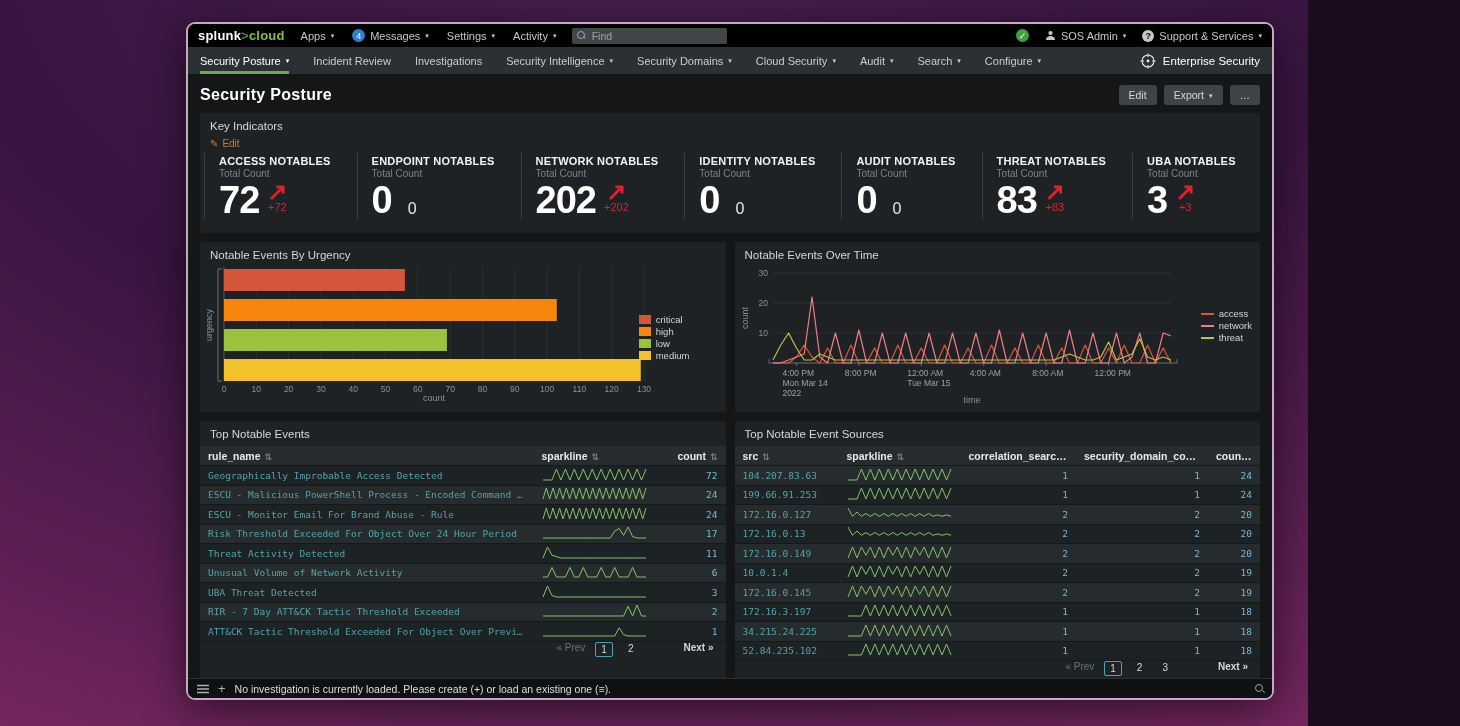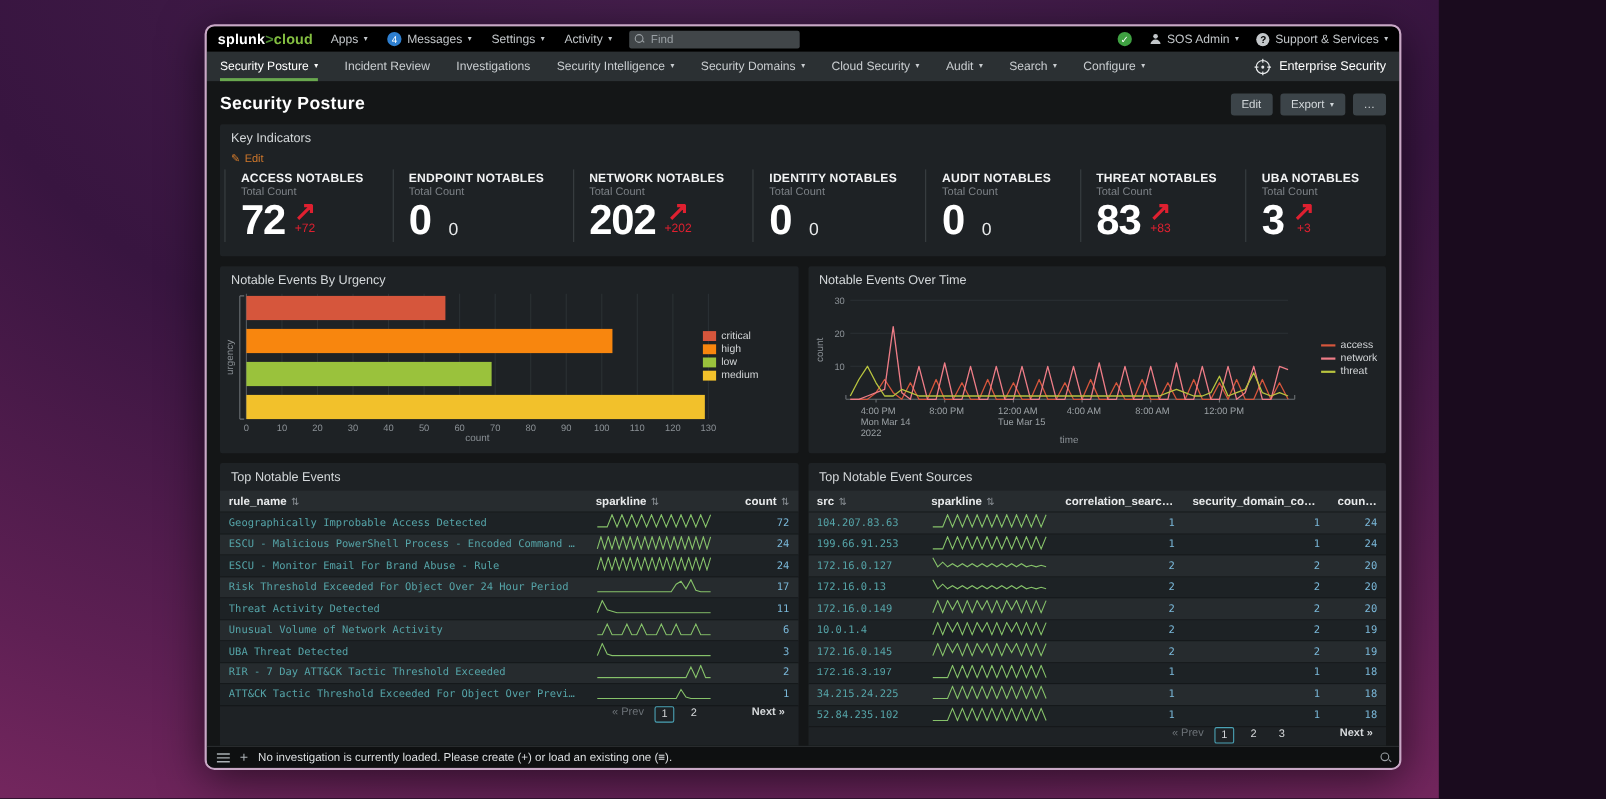--- a/index.html
+++ b/index.html
@@ -60,21 +60,21 @@
   .tile-value{color:#fff;font-size:38px;font-weight:bold;line-height:1;letter-spacing:-1px;}
   .trend{display:flex;flex-direction:column;align-items:center;margin-left:8px;}
   .trend .arrow{color:#df2030;font-size:24px;font-weight:bold;line-height:.9;}
   .trend .delta{color:#df2030;font-size:11px;margin-top:-2px;}
   .tile-zero{color:#e8eaeb;font-size:16px;margin-left:16px;align-self:flex-end;line-height:1;padding-bottom:2px;}
   
   .charts-row{display:flex;gap:9px;margin-top:9px;height:170px;}
   .chart-panel{flex:1;position:relative;overflow:hidden;}
   .chart-host{padding:2px 4px 0 6px;}
   .legend{position:absolute;font-size:9.5px;color:#d3d6d8;line-height:1.25;}
-  .bar-legend{right:36px;top:58px;}
+  .bar-legend{right:36px;top:72px;}
   .line-legend{right:8px;top:66px;}
   .lg-row{display:flex;align-items:center;gap:5px;}
   .lg-sw{width:12px;height:9px;display:inline-block;}
   .lg-line{width:13px;height:2px;display:inline-block;}
   
   .tables-row{display:flex;gap:9px;margin-top:9px;height:259px;}
   .table-panel{flex:1;overflow:hidden;}
   .thead{display:flex;align-items:center;height:20px;background:#272c2f;border-bottom:1px solid #15181a;
     font-size:10.5px;color:#e8eaeb;font-weight:bold;margin-top:4px;}
   .trow{display:flex;align-items:center;height:19.5px;font-family:"DejaVu Sans Mono",monospace;font-size:9.5px;
@@ -548,21 +548,21 @@
               <div class="trow odd">
                 <div class="tcell link" style="flex: 0 0 104px;">172.16.0.145</div>
                 <div class="tcell" style="flex: 0 0 122px;"><svg viewBox="0 0 105 13" width="105" height="13">
                     <polyline points="1.0,12.0 5.5,1.0 10.0,12.0 14.4,1.0 18.9,9.3 23.4,1.0 27.9,12.0 32.3,1.0 36.8,12.0 41.3,1.0 45.8,9.3 50.3,1.0 54.7,12.0 59.2,1.0 63.7,12.0 68.2,1.0 72.7,9.3 77.1,1.0 81.6,12.0 86.1,1.0 90.6,12.0 95.0,1.0 99.5,12.0 104.0,1.0" fill="none" stroke="#86c26a" stroke-width="1"></polyline>
                   </svg></div>
                 <div class="tcell num" style="flex: 1 1 auto;">2</div>
                 <div class="tcell num" style="flex: 0 0 132px;">2</div>
                 <div class="tcell num" style="flex: 0 0 52px;">19</div>
               </div>
               <div class="trow even">
-                <div class="tcell link" style="flex: 0 0 104px; font-family: Liberation Mono, monospace;">172.16.3.197</div>
+                <div class="tcell link" style="flex: 0 0 104px;">172.16.3.197</div>
                 <div class="tcell" style="flex: 0 0 122px;"><svg viewBox="0 0 105 13" width="105" height="13">
                     <polyline points="1.0,12.0 5.5,12.0 10.0,12.0 14.4,12.0 18.9,1.0 23.4,12.0 27.9,1.0 32.3,12.0 36.8,1.0 41.3,12.0 45.8,1.0 50.3,12.0 54.7,1.0 59.2,12.0 63.7,1.0 68.2,12.0 72.7,1.0 77.1,12.0 81.6,1.0 86.1,12.0 90.6,1.0 95.0,12.0 99.5,1.0 104.0,12.0" fill="none" stroke="#86c26a" stroke-width="1"></polyline>
                   </svg></div>
                 <div class="tcell num" style="flex: 1 1 auto;">1</div>
                 <div class="tcell num" style="flex: 0 0 132px;">1</div>
                 <div class="tcell num" style="flex: 0 0 52px;">18</div>
               </div>
               <div class="trow odd">
                 <div class="tcell link" style="flex: 0 0 104px;">34.215.24.225</div>
                 <div class="tcell" style="flex: 0 0 122px;"><svg viewBox="0 0 105 13" width="105" height="13">

